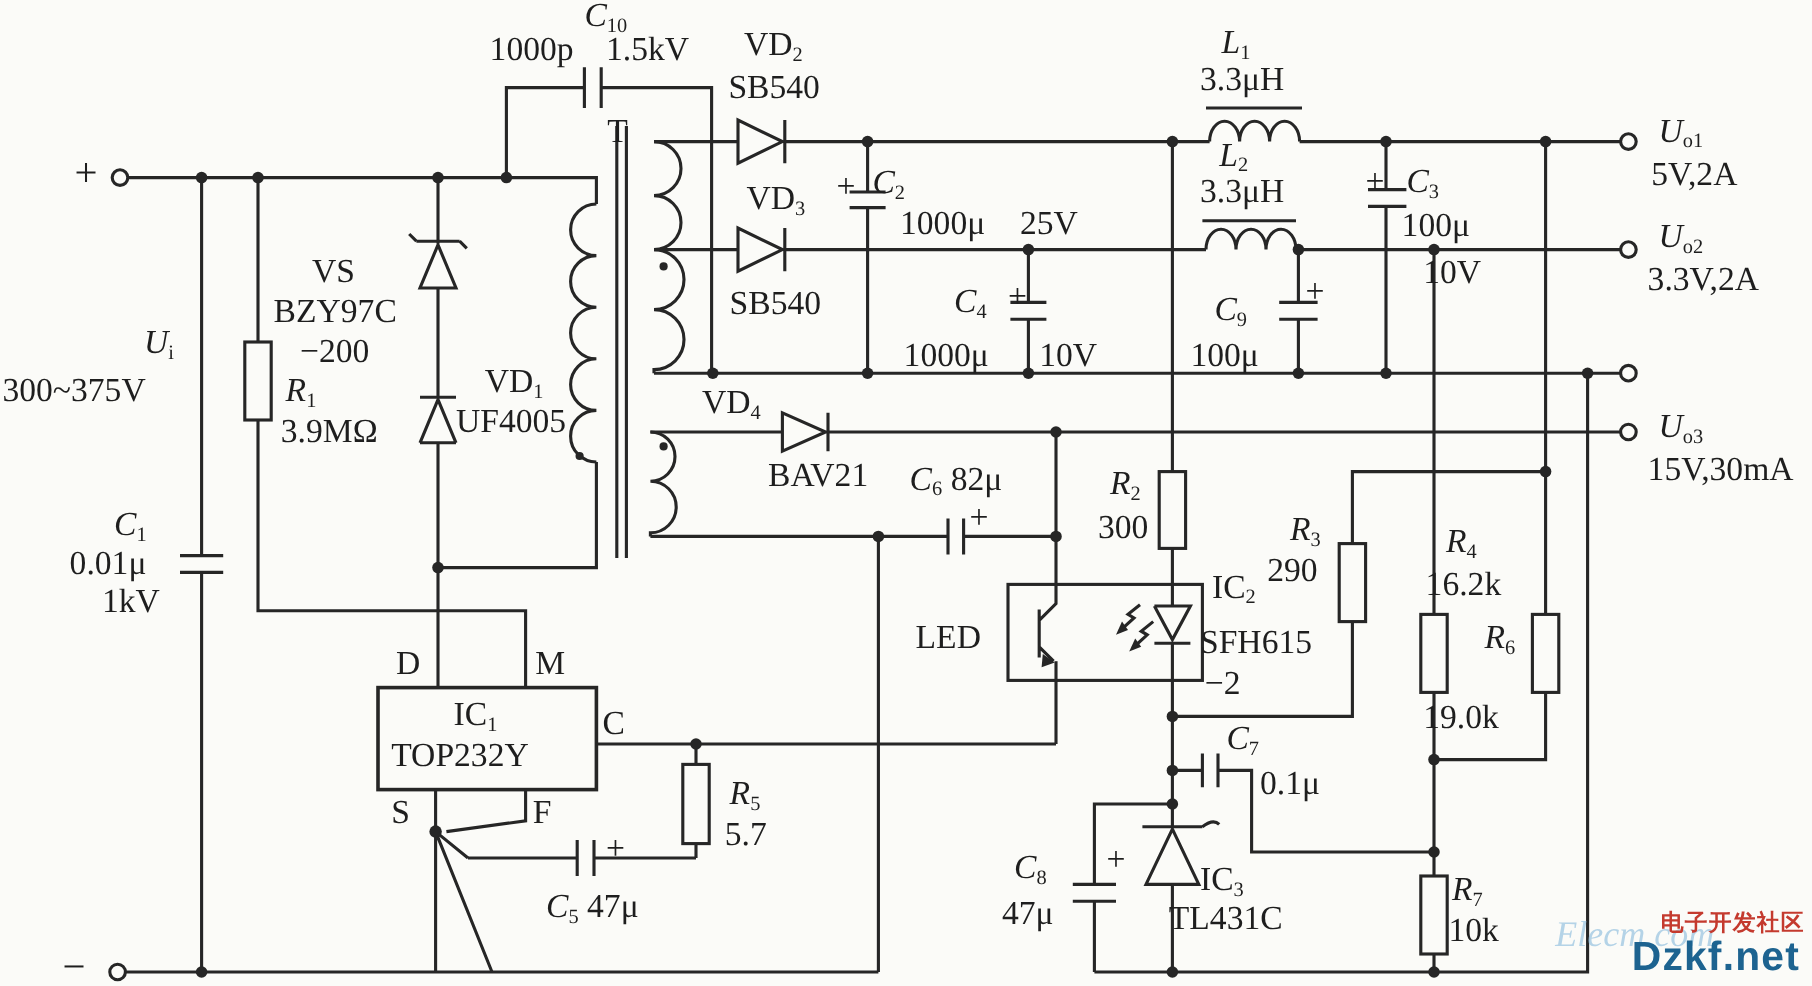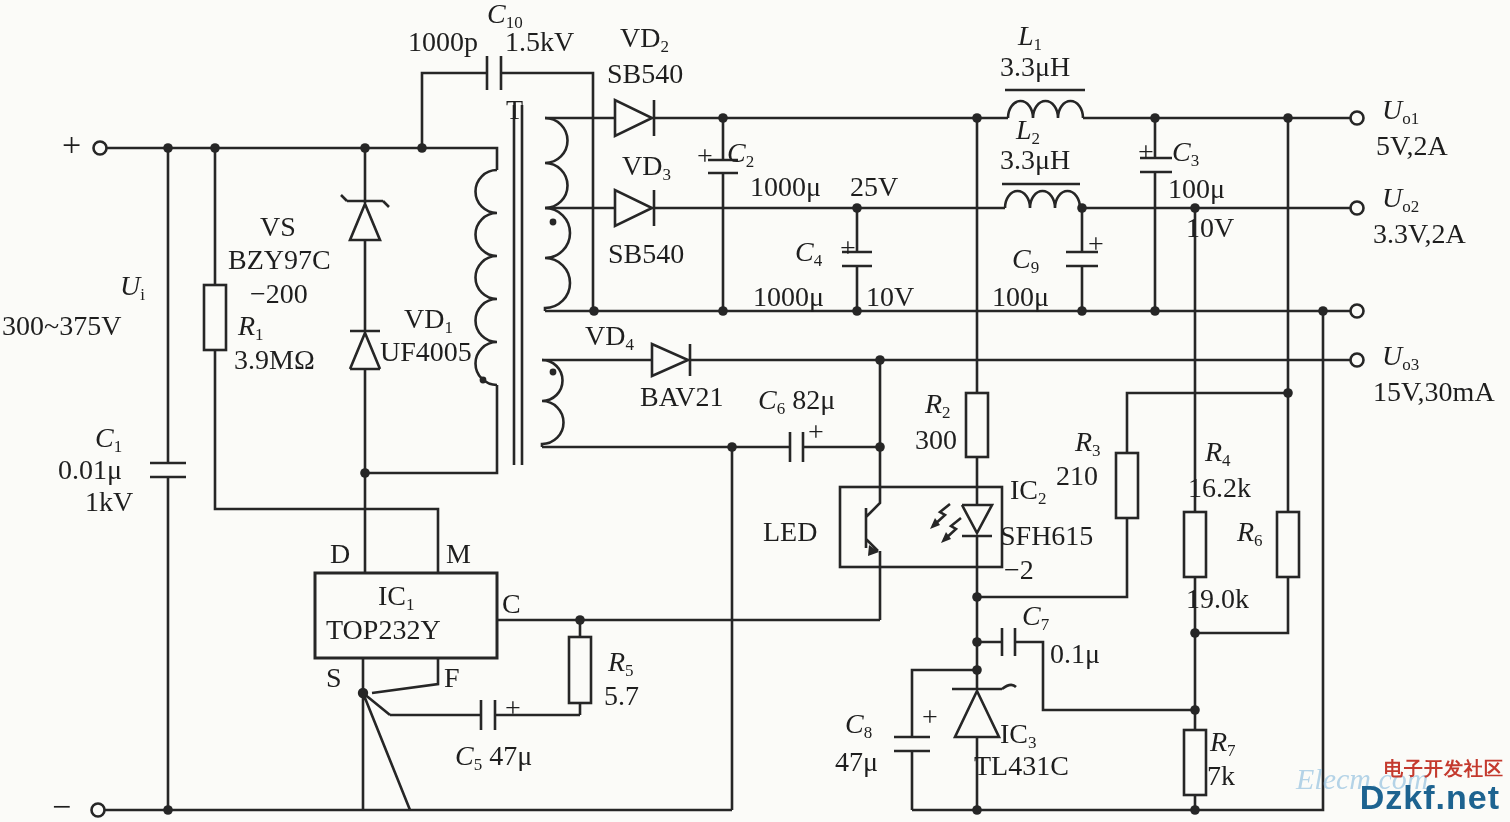--- a/index.html
+++ b/index.html
@@ -284,33 +284,33 @@
 <div class="L" style="left:585px;top:322px"><span>VD</span><sub>4</sub></div>
 <div class="L" style="left:640px;top:383px"><span>BAV21</span></div>
 
 <div class="L" style="left:758px;top:386px"><span class="it">C</span><sub>6</sub>&nbsp;<span>82μ</span></div>
 <div class="L" style="left:808px;top:418px"><span>+</span></div>
 
 <div class="L" style="left:925px;top:390px"><span class="it">R</span><sub>2</sub></div>
 <div class="L" style="left:915px;top:426px"><span>300</span></div>
 
 <div class="L" style="left:1075px;top:428px"><span class="it">R</span><sub>3</sub></div>
-<div class="L" style="left:1056px;top:462px"><span>210</span></div>
+<div class="L" style="left:1056px;top:462px"><span>290</span></div>
 
 <div class="L" style="left:763px;top:518px"><span>LED</span></div>
 <div class="L" style="left:1010px;top:476px"><span>IC</span><sub>2</sub></div>
 <div class="L" style="left:1000px;top:522px"><span>SFH615</span></div>
 <div class="L" style="left:1004px;top:556px"><span>−2</span></div>
 
 <div class="L" style="left:1205px;top:438px"><span class="it">R</span><sub>4</sub></div>
 <div class="L" style="left:1188px;top:474px"><span>16.2k</span></div>
 <div class="L" style="left:1237px;top:518px"><span class="it">R</span><sub>6</sub></div>
 <div class="L" style="left:1186px;top:585px"><span>19.0k</span></div>
 <div class="L" style="left:1210px;top:728px"><span class="it">R</span><sub>7</sub></div>
-<div class="L" style="left:1207px;top:762px"><span>7k</span></div>
+<div class="L" style="left:1207px;top:762px"><span>10k</span></div>
 
 <div class="L" style="left:1022px;top:602px"><span class="it">C</span><sub>7</sub></div>
 <div class="L" style="left:1050px;top:640px"><span>0.1μ</span></div>
 
 <div class="L" style="left:845px;top:710px"><span class="it">C</span><sub>8</sub></div>
 <div class="L" style="left:922px;top:703px"><span>+</span></div>
 <div class="L" style="left:835px;top:748px"><span>47μ</span></div>
 
 <div class="L" style="left:1000px;top:720px"><span>IC</span><sub>3</sub></div>
 <div class="L" style="left:974px;top:752px"><span>TL431C</span></div>

